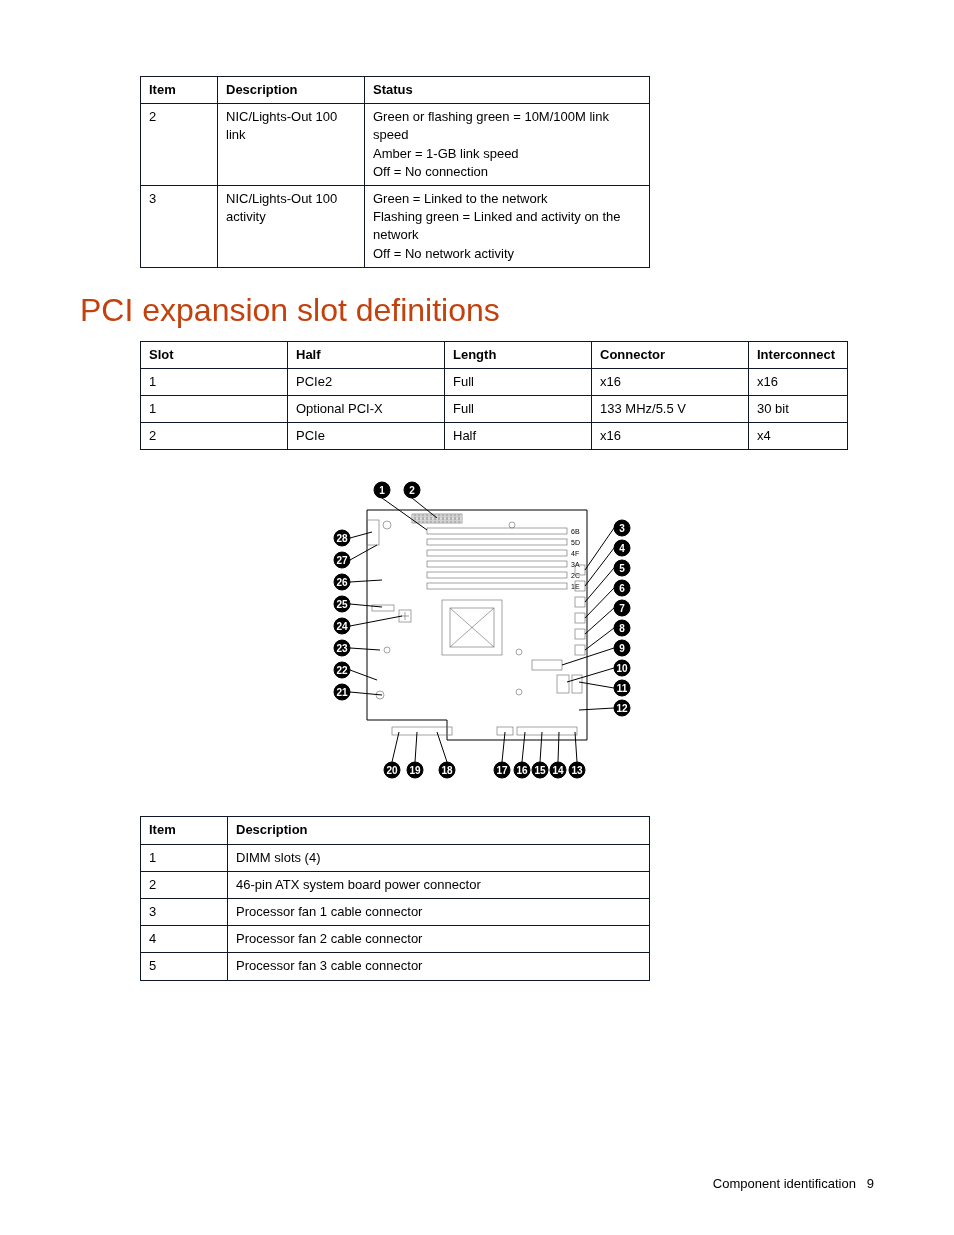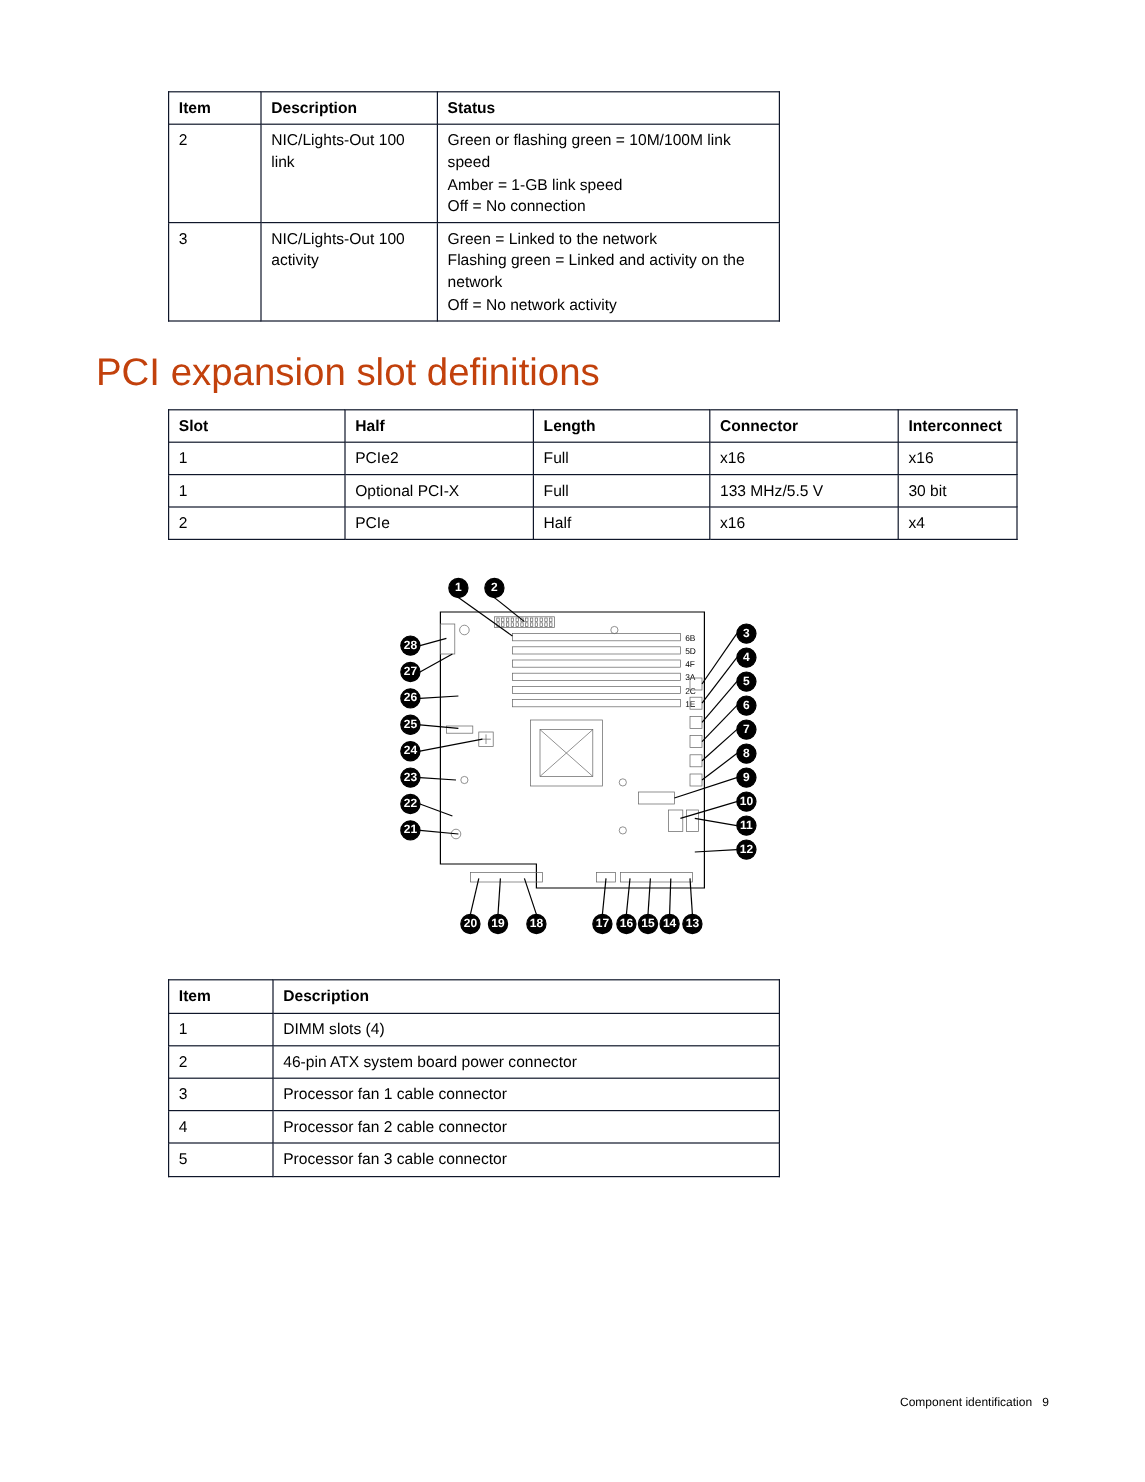--- a/index.html
+++ b/index.html
@@ -47,23 +47,23 @@
   th {
     font-weight: bold;
   }
   .diagram {
     width: 380px;
     margin: 20px auto 16px auto;
     display: block;
   }
   .footer {
     position: absolute;
-    bottom: 60px;
+    bottom: 44px;
     right: 80px;
-    font-size: 10px;
+    font-size: 13px;
   }
   .badge {
     fill: #000;
     stroke: #000;
   }
   .badgetxt {
     fill: #fff;
     font-size: 10px;
     font-weight: bold;
     text-anchor: middle;

